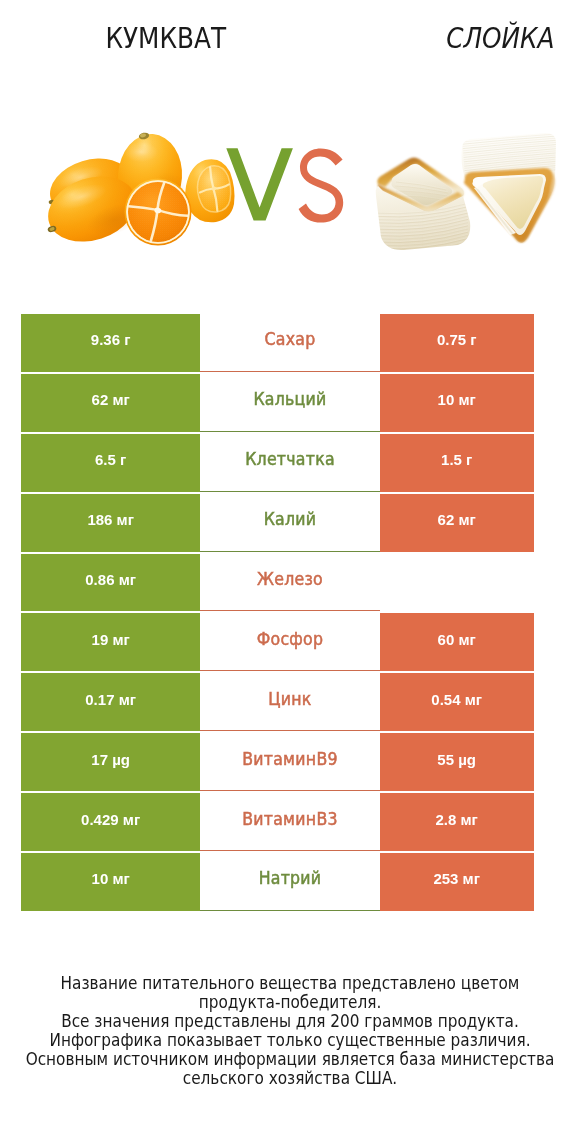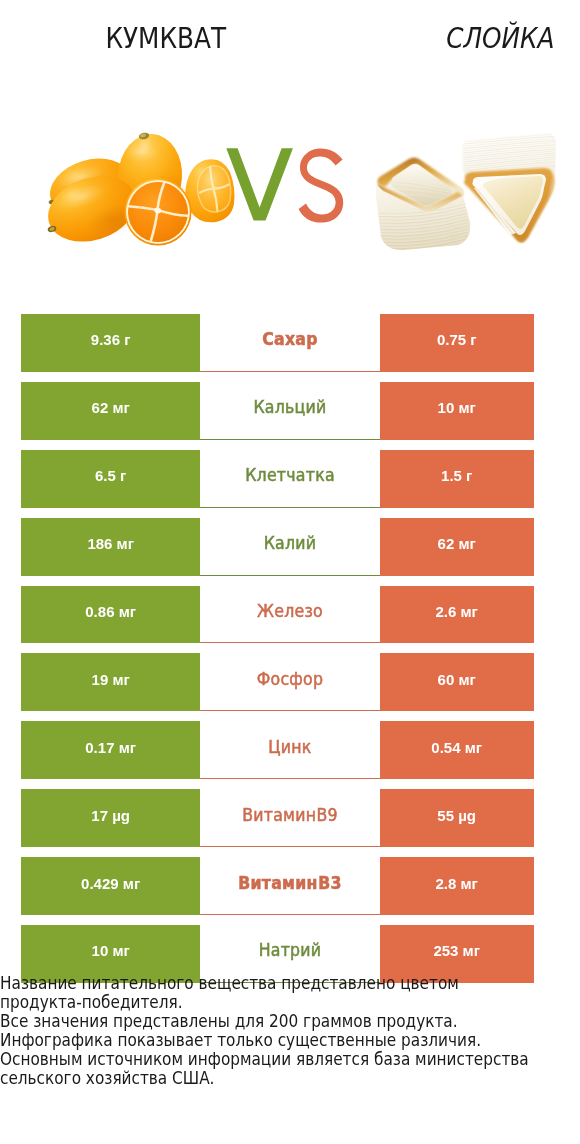--- a/index.html
+++ b/index.html
@@ -9,29 +9,29 @@
   .ttl{position:absolute;font-family:"DejaVu Sans Condensed","DejaVu Sans",sans-serif;font-size:27.5px;color:#1a1a1a;text-align:right;font-weight:400;line-height:32px;}
   .ttl.l{left:26px;top:22px;width:200px;}
   .ttl.r{left:354.5px;top:22px;width:200px;font-style:italic;}
 
   .fruit-wrap{position:absolute;left:46px;top:130px;width:192px;height:122px;}
   .pastry-wrap{position:absolute;left:374px;top:130px;width:186px;height:124px;}
 
   .vs{position:absolute;left:222px;top:145px;width:128px;height:80px;}
 
   .table{position:absolute;left:21px;top:314px;width:538px;}
-  .row{display:flex;height:57.9px;margin-bottom:10px;position:relative;}
+  .row{display:flex;height:57.9px;margin-bottom:2px;position:relative;}
   .cell{display:flex;align-items:center;justify-content:center;font-size:15px;font-weight:bold;letter-spacing:0px;font-family:"Liberation Sans",sans-serif;padding-bottom:6px;box-sizing:border-box;}
   .left{width:179.3px;background:#82a531;color:#fff;}
   .mid{width:179.4px;background:#fff;font-size:17.5px;font-weight:400;font-family:"DejaVu Sans Condensed","DejaVu Sans",sans-serif;letter-spacing:0.25px;word-spacing:-5px;}
   .right{width:154px;background:#e06c48;color:#fff;}
   .mid.g{color:#6e8c3e;-webkit-text-stroke:0.5px #6e8c3e;}
   .mid.o{color:#cc6b4d;-webkit-text-stroke:0.5px #cc6b4d;}
 
-  .note{position:absolute;left:0;top:974px;width:580px;font-family:"DejaVu Sans Condensed","DejaVu Sans",sans-serif;font-size:17px;color:#1a1a1a;line-height:19px;}
+  .note{position:absolute;left:0;top:974px;width:580px;text-align:center;font-family:"DejaVu Sans Condensed","DejaVu Sans",sans-serif;font-size:17px;color:#1a1a1a;line-height:19px;}
 </style>
 </head>
 <body>
 
 <div class="page">
 
   <div class="ttl l">КУМКВАТ</div>
   <div class="ttl r">СЛОЙКА</div>
 
   <div class="fruit-wrap"><svg viewBox="0 0 192 122" width="192" height="122">
@@ -335,61 +335,60 @@
   <div class="vs"><svg viewBox="0 0 128 80" width="128" height="80">
         <path d="M4.3 3.2 L15.6 3.2 L37.6 62.5 L59.6 3.2 L70.9 3.2 L43.6 75.6 L31.6 75.6 Z" fill="#76a12f"></path>
         <g transform="translate(76.6,2)">
           <path d="M44.0 12.5 L37.0 18.5 C33.0 12.5 27.5 9.4 21.5 9.4 C13.6 9.4 8.4 14.2 8.4 20.6 C8.4 26.0 11.7 29.4 20.6 32.8 L27.5 35.4 C39.0 39.8 44.6 46.0 44.6 55.5 C44.6 67.4 35.6 75.6 22.6 75.6 C12.0 75.6 4.6 71.0 0 61.9 L7.4 56.6 C11.4 64.2 16.4 67.5 23.2 67.5 C31.6 67.5 37.0 62.3 37.0 55.2 C37.0 49.3 33.4 45.6 24.6 42.2 L18.0 39.6 C7.0 35.3 1.4 29.4 1.4 20.8 C1.4 10.0 10.0 1.4 22.0 1.4 C31.0 1.4 38.4 5.0 44.0 12.5 Z" fill="#df6d4c"></path>
         </g>
       </svg></div>
 
   <div class="table" id="tbl">
       <div class="row">
         <div class="cell left">9.36 г</div>
-        <div class="cell mid o" style="border-bottom:1px solid #cc6b4d;font-weight:bold;">Сахар</div>
+        <div class="cell mid o" style="border-bottom:1px solid #cc6b4d;">Сахар</div>
         <div class="cell right">0.75 г</div>
       </div>
       <div class="row">
         <div class="cell left">62 мг</div>
         <div class="cell mid g" style="border-bottom:1px solid #6e8c3e;">Кальций</div>
         <div class="cell right">10 мг</div>
       </div>
       <div class="row">
         <div class="cell left">6.5 г</div>
         <div class="cell mid g" style="border-bottom:1px solid #6e8c3e;text-align:right;">Клетчатка</div>
         <div class="cell right">1.5 г</div>
       </div>
       <div class="row">
         <div class="cell left">186 мг</div>
         <div class="cell mid g" style="border-bottom:1px solid #6e8c3e;">Калий</div>
         <div class="cell right">62 мг</div>
       </div>
       <div class="row">
         <div class="cell left">0.86 мг</div>
         <div class="cell mid o" style="border-bottom:1px solid #cc6b4d;">Железо</div>
-        <div class="cell right">2.6 мг</div>
       </div>
       <div class="row">
         <div class="cell left">19 мг</div>
         <div class="cell mid o" style="border-bottom:1px solid #cc6b4d;">Фосфор</div>
         <div class="cell right">60 мг</div>
       </div>
       <div class="row">
         <div class="cell left">0.17 мг</div>
         <div class="cell mid o" style="border-bottom:1px solid #cc6b4d;">Цинк</div>
         <div class="cell right">0.54 мг</div>
       </div>
       <div class="row">
         <div class="cell left">17 µg</div>
         <div class="cell mid o" style="border-bottom:1px solid #cc6b4d;">Витамин B9</div>
         <div class="cell right">55 µg</div>
       </div>
       <div class="row">
         <div class="cell left">0.429 мг</div>
-        <div class="cell mid o" style="border-bottom:1px solid #cc6b4d;font-weight:bold;">Витамин B3</div>
+        <div class="cell mid o" style="border-bottom:1px solid #cc6b4d;">Витамин B3</div>
         <div class="cell right">2.8 мг</div>
       </div>
       <div class="row">
         <div class="cell left">10 мг</div>
         <div class="cell mid g" style="border-bottom:1px solid #6e8c3e;">Натрий</div>
         <div class="cell right">253 мг</div>
       </div>
     </div>
   <div class="note" id="note">
       <div>Название питательного вещества представлено цветом</div>

